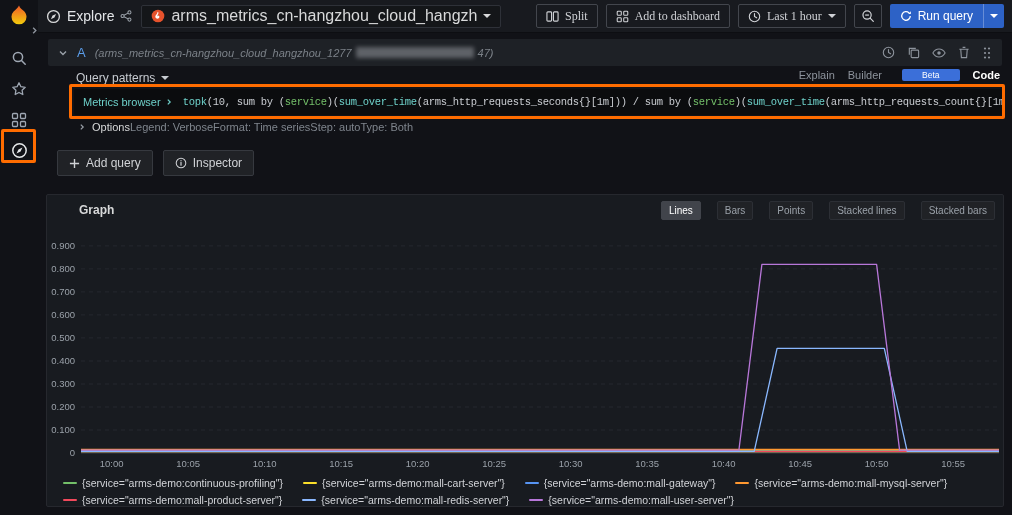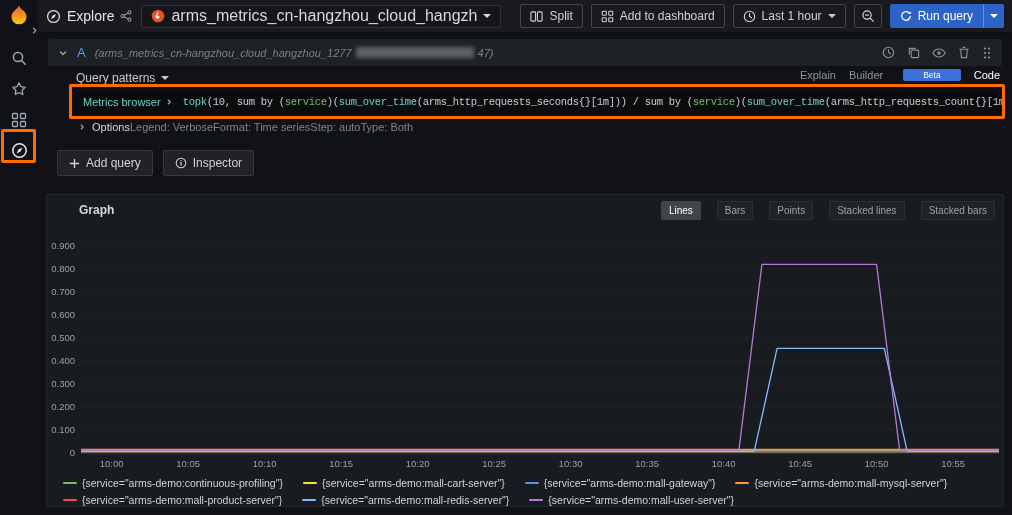--- a/index.html
+++ b/index.html
@@ -20,21 +20,21 @@
   
   .topbar{position:absolute;left:38px;top:0;width:974px;height:29px;background:#181a1f;
     border-bottom:1px solid #0d0e12;display:flex;align-items:center;padding:16px 8px;gap:9px;z-index:2}
   .explore-title{display:flex;align-items:center;gap:6px;color:#e3e5e8}
   .title-text{font-size:14px;font-weight:500}
   .share-icon{color:#9aa1a9;display:flex}
   .ds-picker{display:flex;align-items:center;gap:6px;height:23px;padding:0 9px;background:#141619;
     border:1px solid #2e3138;border-radius:2px;font-size:16px;color:#d8d9da;cursor:pointer}
   .topbar-right{margin-left:auto;display:flex;align-items:center;gap:8px}
   .tb-btn{display:flex;align-items:center;gap:6px;height:24px;padding:0 9px;border:1px solid #43464d;
-    border-radius:2px;background:transparent;color:#d0d2d6;font-size:12px;cursor:pointer;font-family:Liberation Sans, sans-serif}
+    border-radius:2px;background:transparent;color:#d0d2d6;font-size:12px;cursor:pointer;font-family:Liberation Serif, serif}
   .tb-btn.icon-only{padding:0 6px}
   .run-query{display:flex;align-items:stretch;height:24px;border-radius:2px;overflow:hidden;
     background:#2d62c6;color:#fff;font-size:12px;cursor:pointer}
   .run-main{display:flex;align-items:center;gap:6px;padding:0 10px}
   .run-caret{display:flex;align-items:center;padding:0 6px;border-left:1px solid rgba(255,255,255,.28)}
   .caret{width:0;height:0;border-left:4px solid transparent;border-right:4px solid transparent;
     border-top:4px solid currentColor;display:inline-block}
 
   
   .qrow{position:absolute;left:48px;top:39px;width:954px;height:27px;background:#1e2126;
@@ -45,21 +45,21 @@
   .redacted{display:inline-block;width:118px;height:11px;background:#6a6d73;opacity:.85;
     border-radius:1px;filter:blur(2px);margin:0 4px}
   .qrow-icons{margin-left:auto;display:flex;align-items:center;gap:12px;color:#8d939c}
   .qrow-icons>span{display:flex;cursor:pointer}
 
   .patterns-row{position:absolute;left:76px;top:69px;height:18px;display:flex;align-items:center;
     gap:6px;font-size:12px;color:#c7cbd1;cursor:pointer}
   .tabs-row{position:absolute;right:12px;top:69px;display:flex;align-items:center;gap:13px;
     font-size:11px;color:#8d939c}
   .tab{cursor:pointer;display:flex;align-items:center}
-  .tab.active{color:#fff;font-weight:400}
+  .tab.active{color:#fff;font-weight:700}
   .beta{background:#3b6fd9;color:#fff;font-size:8.5px;padding:1px 20px;border-radius:2px;margin-left:20px}
 
   .metrics-row{position:absolute;left:74px;top:89px;width:928px;height:26px;background:#0b0c0e;
     border-radius:2px;display:flex;align-items:center;padding:0 9px;white-space:nowrap;overflow:hidden}
   .mb-label{color:#6ed0c9;font-size:11px;margin-right:10px;display:flex;gap:4px;align-items:center;
     cursor:pointer;flex:none}
   .promql{font-family:"Liberation Mono","DejaVu Sans Mono",monospace;font-size:10.5px;letter-spacing:-0.3px}
   .tok-fn{color:#6ed0c9}.tok-lbl{color:#73bf69}.tok-plain{color:#c9ccd1}
 
   .options-row{position:absolute;left:78px;top:121px;display:flex;align-items:center;

